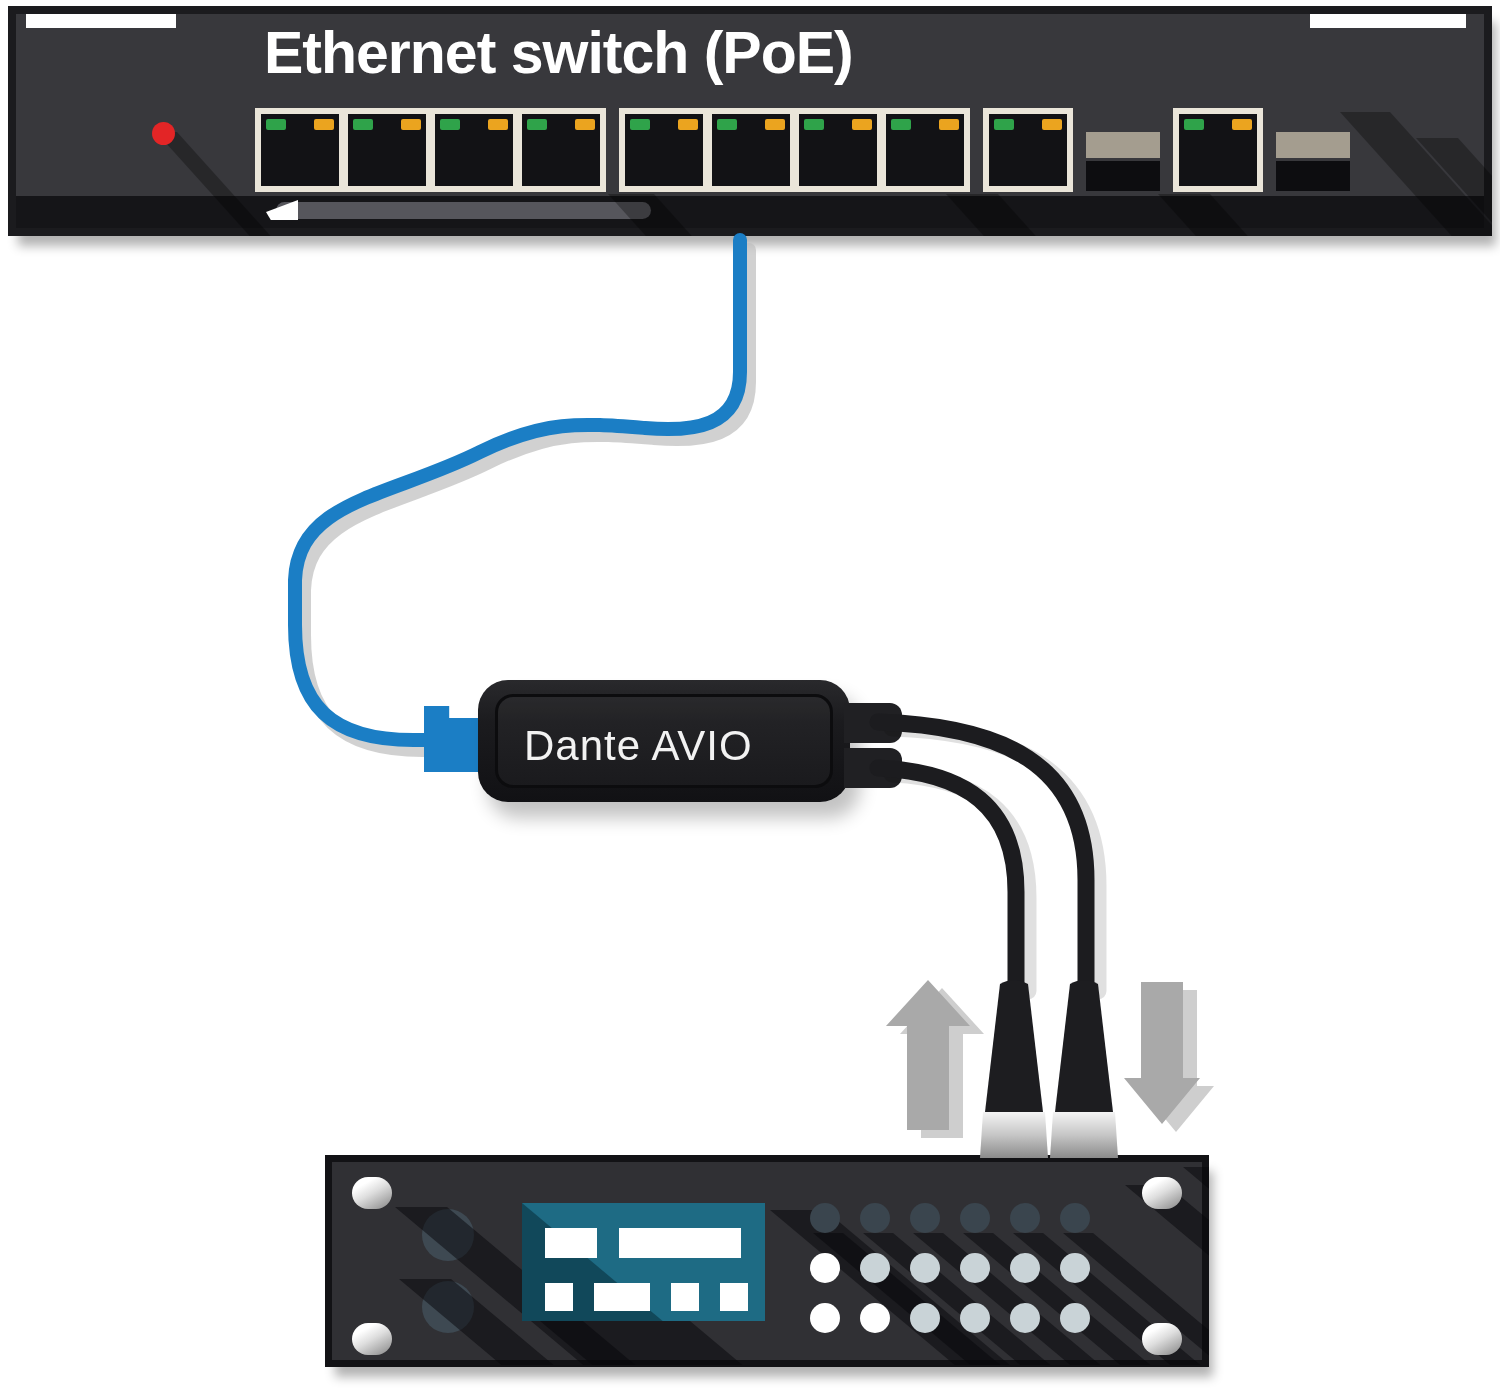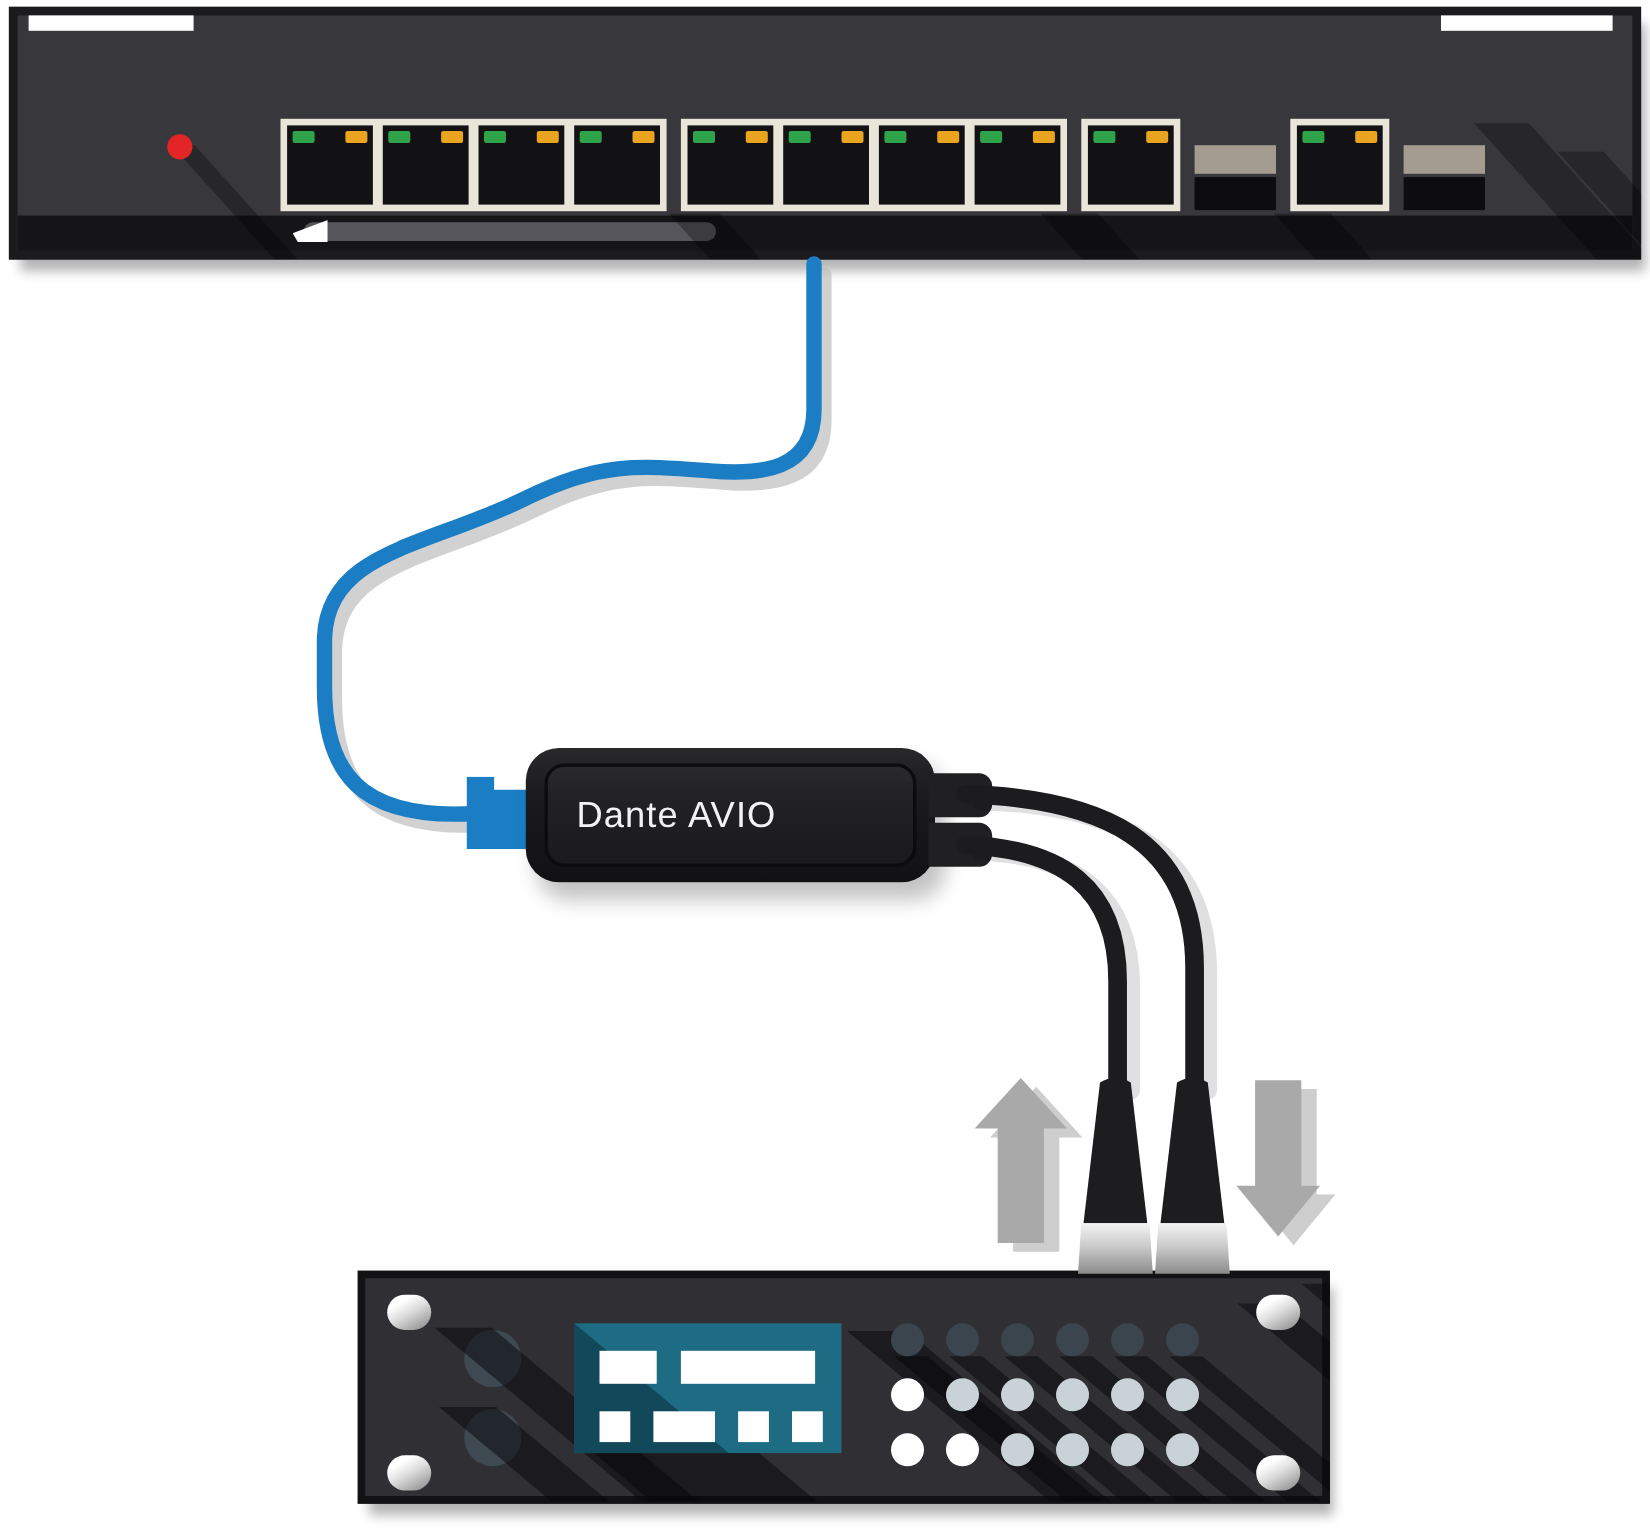--- a/index.html
+++ b/index.html
@@ -35,21 +35,21 @@
   .layer{position:absolute;left:0;top:0;width:1500px;height:1396px;pointer-events:none}
 
   
   .plug{position:absolute;left:424px;top:706px;width:60px;height:66px;background:#1b7ec5;
         clip-path:polygon(0 0,42% 0,42% 18%,100% 18%,100% 100%,0 100%)}
   .adapter{position:absolute;left:478px;top:680px;width:372px;height:122px;border-radius:30px;
            background:linear-gradient(180deg,#29292c 0%,#1b1b1e 35%,#111114 100%);
            box-shadow:10px 16px 18px rgba(0,0,0,.24)}
   .adapter-face{position:absolute;left:17px;top:14px;right:17px;bottom:14px;border-radius:18px;
                 border:3px solid #0c0c0e;background:rgba(255,255,255,.03)}
-  .adapter-label{position:absolute;left:46px;top:42px;color:#f2f2f2;font-size:33px;letter-spacing:1px;white-space:nowrap}
+  .adapter-label{position:absolute;left:46px;top:42px;color:#f2f2f2;font-size:42px;letter-spacing:1px;white-space:nowrap}
   .stub{position:absolute;background:#202023;width:58px;height:40px;border-radius:0 12px 12px 0}
   .stub.s1{right:-52px;top:23px}
   .stub.s2{right:-52px;top:68px}
 
   
   .device{position:absolute;left:325px;top:1155px;width:884px;height:212px;background:#303034;
           box-shadow:inset 0 0 0 7px #121215, 7px 13px 10px -3px rgba(0,0,0,.30);overflow:hidden}
   .screw{position:absolute;width:40px;height:32px;border-radius:16px;
          background:linear-gradient(150deg,#ffffff 25%,#dedede 50%,#8d8d8d 95%)}
   .knob{position:absolute;width:52px;height:52px;border-radius:50%;background:#3e4952}
@@ -70,20 +70,21 @@
   .btn{width:30px;height:30px;border-radius:50%}
 </style>
 </head>
 <body>
 
 <div class="canvas">
 
   <div class="abs switch">
     <div class="handle hl"></div>
     <div class="handle hr"></div>
+    <div class="switch-title">Ethernet switch (PoE)</div>
     <div class="bottom-strip"></div>
     <div class="gloss"></div>
     <div class="gloss-wedge"></div>
     <div class="sstreak" style="left:148px;top:126px;width:21px;height:104px"></div>
     <div class="sstreak" style="left:600px;top:188px;width:46px;height:42px"></div>
     <div class="sstreak" style="left:938px;top:188px;width:52px;height:42px"></div>
     <div class="sstreak" style="left:1150px;top:188px;width:52px;height:42px"></div>
     <div class="sstreak" style="left:1332px;top:106px;width:50px;height:124px"></div>
     <div class="sstreak" style="left:1408px;top:132px;width:42px;height:98px"></div>
     <div class="ports" id="ports-row">

